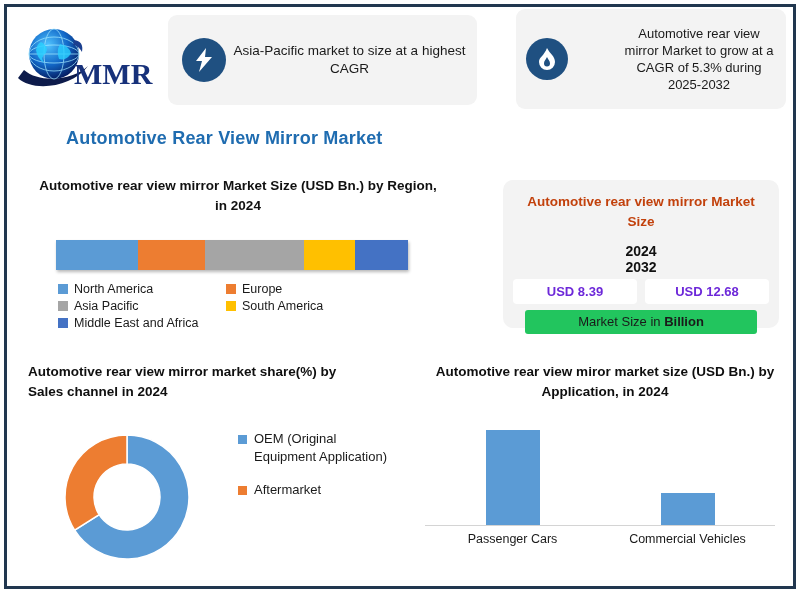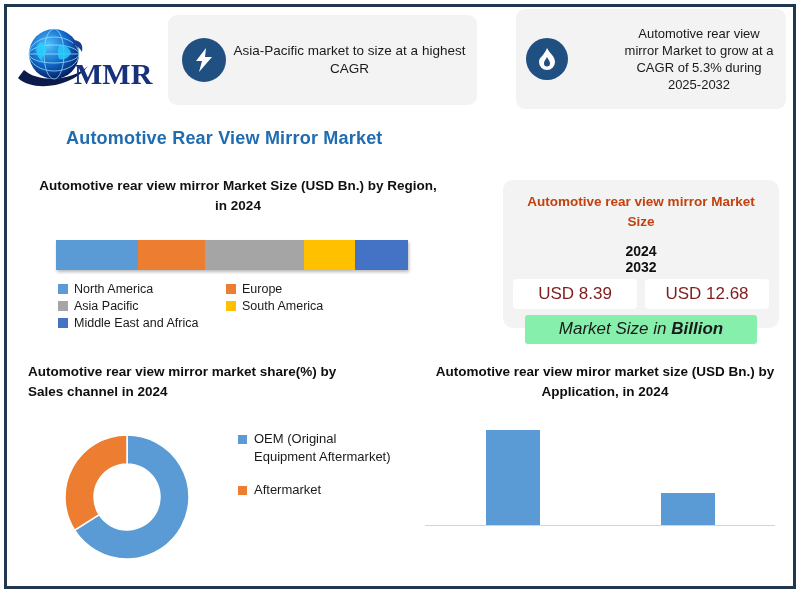--- a/index.html
+++ b/index.html
@@ -99,25 +99,25 @@
   #size-box .yr-row{
     display:flex;margin-top:12px;flex-direction:column;
   }
   #size-box .yr{flex:1;text-align:center;font-size:14px;font-weight:bold;color:#111;}
   #size-box .val-row{
     display:flex;margin-top:4px;padding:0 10px;gap:8px;
   }
   #size-box .val{
     flex:1;background:#ffffff;border-radius:4px;
     text-align:center;padding:5px 0;
-    font-size:17px;font-weight:normal;color:#7f1d1d;
+    font-size:13px;font-weight:bold;color:#6d28d9;
   }
   #size-box .foot{
-    margin:6px 22px 0 22px;background:#86efac;border-radius:3px;
-    text-align:center;font-size:17px;color:#1a1a1a;padding:4px 0 5px;font-style:italic;
+    margin:6px 22px 0 22px;background:#22c55e;border-radius:3px;
+    text-align:center;font-size:13px;color:#1a1a1a;padding:4px 0 5px;
   }
   #size-box .foot b{font-weight:bold;}
 
   
   #donut-title{
     position:absolute;left:28px;top:362px;width:330px;
     text-align:left;font-size:13.5px;font-weight:bold;color:#0f0f0f;
     line-height:1.5;
   }
   #donut-wrap{position:absolute;left:55px;top:425px;width:145px;height:152px;}
@@ -261,30 +261,34 @@
   <div id="donut-wrap">
     <svg id="donut-svg" width="145" height="152" viewBox="0 0 145 152" aria-hidden="true">
         <path d="M72 10 A62 62 0 1 1 19.65166861887505 105.22126128869778 L44.137178458433496 89.68228423430688 A33 33 0 1 0 72 39 Z" fill="#5b9bd5" stroke="#ffffff" stroke-width="1.5"></path>
         <path d="M19.65166861887505 105.22126128869778 A62 62 0 0 1 71.99999999999999 10 L72 39 A33 33 0 0 0 44.137178458433496 89.68228423430688 Z" fill="#ed7d31" stroke="#ffffff" stroke-width="1.5"></path>
       </svg>
   </div>
 
   <div id="donut-legend">
     <div class="dl">
       <span class="swatch" style="background: rgb(91, 155, 213);"></span>
-      <span>OEM (Original Equipment Aftermarket)</span>
+      <span>OEM (Original Equipment Application)</span>
     </div>
     <div class="dl">
       <span class="swatch" style="background: rgb(237, 125, 49);"></span>
       <span>Aftermarket</span>
     </div>
   </div>
 
   <div id="app-title">Automotive rear view miror market size (USD Bn.) by Application, in 2024</div>
 
   <div id="app-chart">
     <div id="app-plot">
         <div class="abar" style="height: 95.3077px; left: 60.5px; background: rgb(91, 155, 213);"></div>
         <div class="abar" style="height: 32.3077px; left: 235.5px; background: rgb(91, 155, 213);"></div>
       </div>
+    <div id="app-labels">
+      <span>Passenger Cars</span>
+      <span>Commercial Vehicles</span>
+    </div>
   </div>
 
 </div>
 
 </body></html>

